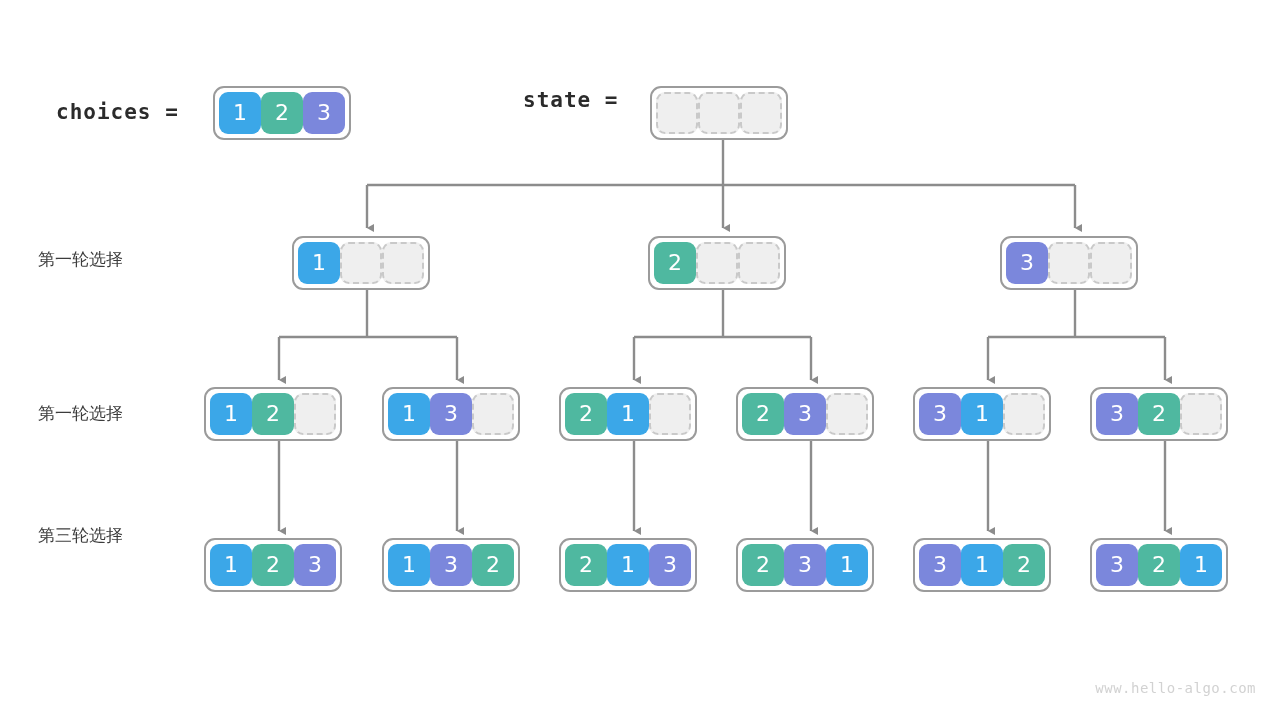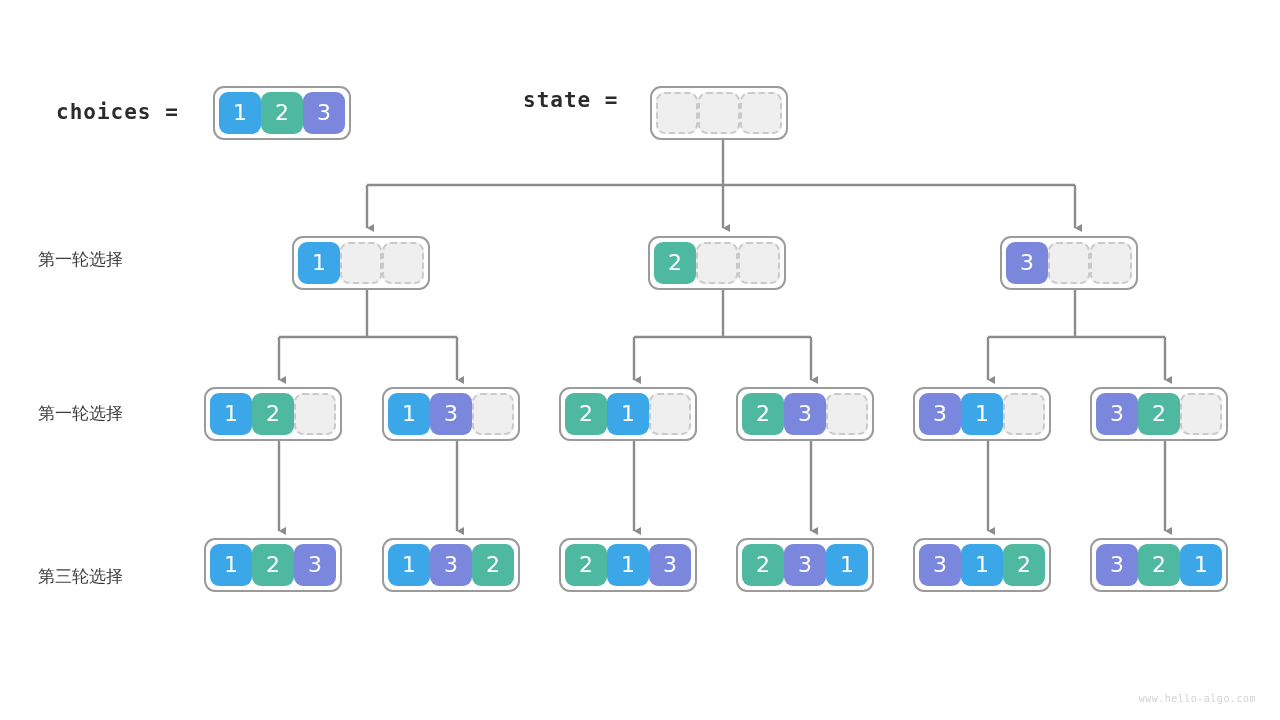--- a/index.html
+++ b/index.html
@@ -46,23 +46,23 @@
   .cell.v1{background:#3BA7E8;}
   .cell.v2{background:#4FB8A0;}
   .cell.v3{background:#7B87DC;}
   .cell.empty{
     background:#efefef;
     border:2px dashed #c9c9c9;
     color:transparent;
   }
 
   .watermark{
-    position:absolute;right:24px;bottom:16px;
+    position:absolute;right:24px;bottom:24px;
     font-family:"DejaVu Sans Mono","Liberation Mono",monospace;
-    font-size:10px;color:#d2d2d2;letter-spacing:.5px;
+    font-size:14px;color:#d2d2d2;letter-spacing:.5px;
   }
 </style>
 </head>
 <body>
 
 <div id="canvas">
 
   <svg class="wires" viewBox="0 0 1280 720">
     <defs>
       <marker id="arw" markerWidth="9" markerHeight="9" refX="4.2" refY="7.4" orient="auto" markerUnits="userSpaceOnUse">
@@ -114,21 +114,21 @@
   <div class="hdr-label" style="left:523px;top:88px;">state =</div>
 
   <div class="node" id="node-state" style="left:650px;top:86px;">
       <div class="cell empty"></div>
       <div class="cell empty"></div>
       <div class="cell empty"></div>
     </div>
 
   <div class="row-label" style="left:38px;top:248px;">第一轮选择</div>
   <div class="row-label" style="left:38px;top:402px;">第一轮选择</div>
-  <div class="row-label" style="left:38px;top:565px;">第三轮选择</div>
+  <div class="row-label" style="left:38px;top:524px;">第三轮选择</div>
 
   <div id="tree-nodes">
       <div class="node" style="left: 292px; top: 236px;">
         <div class="cell v1">1</div>
         <div class="cell empty"></div>
         <div class="cell empty"></div>
       </div>
       <div class="node" style="left: 648px; top: 236px;">
         <div class="cell v2">2</div>
         <div class="cell empty"></div>

